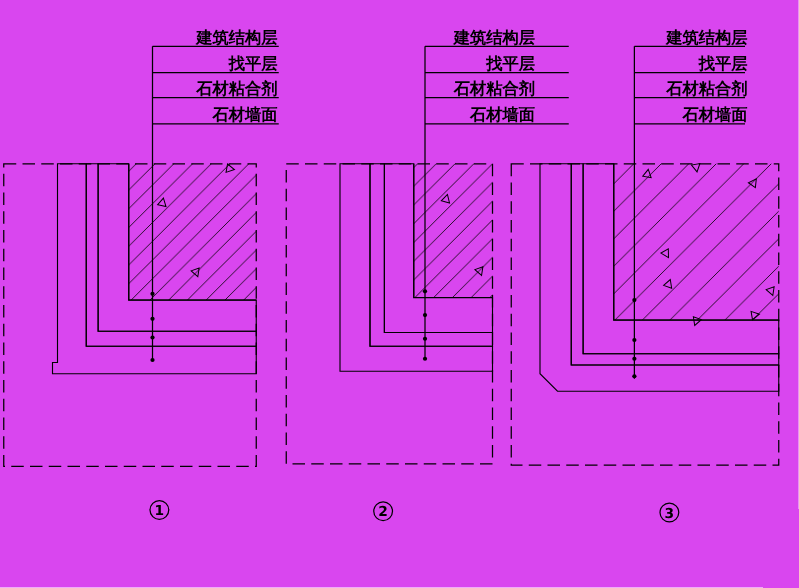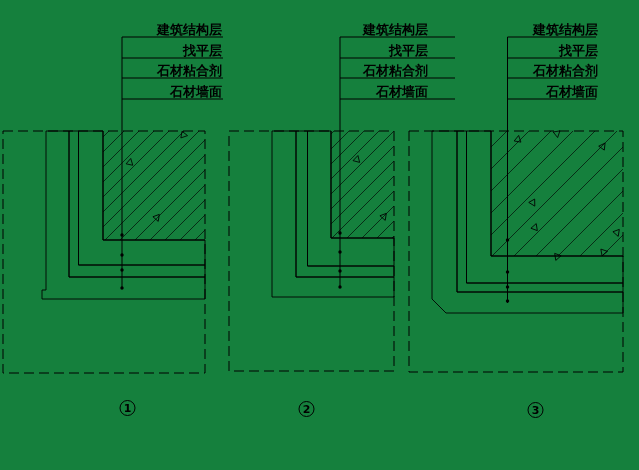--- a/index.html
+++ b/index.html
@@ -1,16 +1,16 @@
 <!DOCTYPE html>
 <html><head>
 <meta charset="utf-8">
 <style>
   html,body{margin:0;padding:0;background:#ffffff;}
-  #canvas{position:relative;width:639px;height:470px;background:#15803d;overflow:hidden;}
+  #canvas{position:relative;width:639px;height:470px;background:#d946ef;overflow:hidden;}
   svg{position:absolute;top:0;left:0;}
   .ln{stroke:#000;stroke-width:1;fill:none;}
   .thin{stroke:#000;stroke-width:0.9;fill:none;}
   .dash{stroke:#000;stroke-width:1;fill:none;stroke-dasharray:10 5;}
   .lbl{font-family:"Liberation Sans",sans-serif;font-size:13px;font-weight:bold;fill:#000;}
   .badge-t{font-family:"DejaVu Sans",sans-serif;font-size:11px;font-weight:bold;fill:#000;text-anchor:middle;}
   .dot{fill:#000;stroke:none;}
 </style>
 </head>
 <body>

